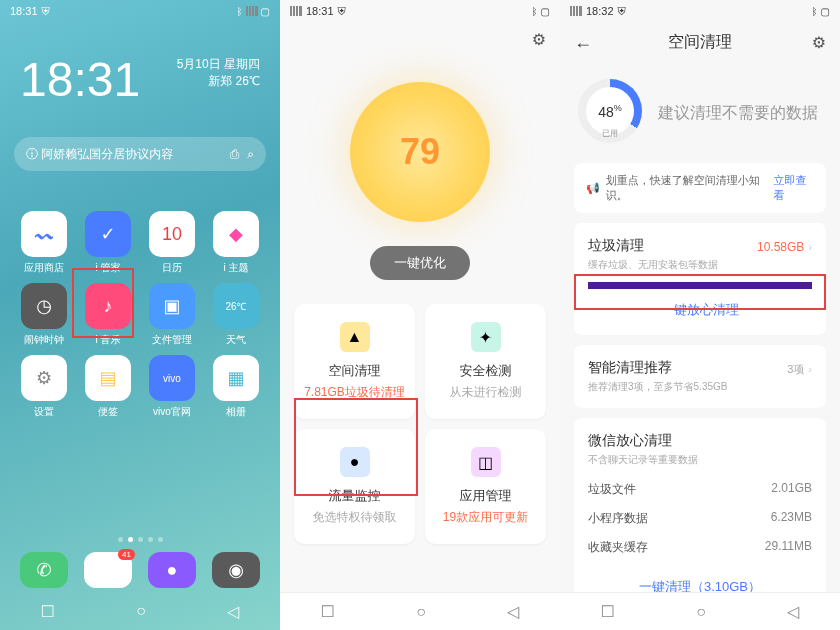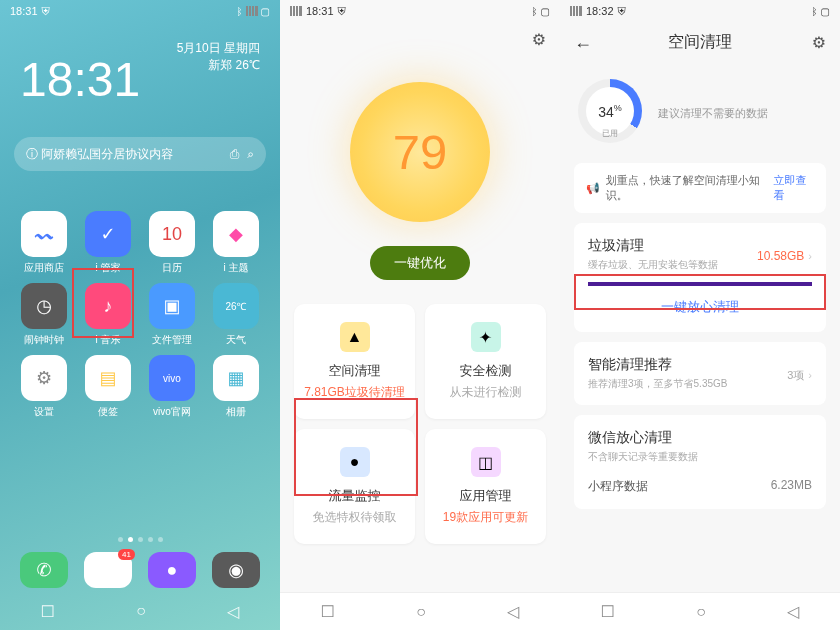--- a/index.html
+++ b/index.html
@@ -5,70 +5,70 @@
 *{margin:0;padding:0;box-sizing:border-box;font-family:-apple-system,sans-serif}
 body{width:840px;height:630px;display:flex;background:#f5f5f5}
 .screen{width:280px;height:630px;position:relative;overflow:hidden;background:#fff}
 .s1{background:linear-gradient(160deg,#6bc5d4 0%,#4ba8b8 40%,#88d4cc 100%)}
 .status-bar{height:22px;display:flex;justify-content:space-between;align-items:center;padding:0 10px;font-size:11px}
 .s1 .status-bar{color:#fff}
 .s2 .status-bar,.s3 .status-bar{color:#333}
 .status-left{display:flex;align-items:center;gap:4px}
 .status-right{display:flex;align-items:center;gap:3px;font-size:10px}
 .clock{font-size:48px;color:#fff;font-weight:300;padding:30px 0 0 20px}
-.date-block{position:absolute;right:20px;top:40px;color:#fff;text-align:right;font-size:12px}
+.date-block{position:absolute;right:20px;top:56px;color:#fff;text-align:right;font-size:12px}
 .search-pill{margin:30px 14px 0;height:34px;background:rgba(255,255,255,0.22);border-radius:17px;display:flex;align-items:center;padding:0 12px;color:#fff;font-size:12px}
 .search-pill .mic{margin-left:auto;margin-right:8px}
 .app-grid{display:grid;grid-template-columns:repeat(4,1fr);gap:8px 0;padding:40px 12px 0}
 .app{display:flex;flex-direction:column;align-items:center;gap:4px}
 .app-icon{width:46px;height:46px;border-radius:12px;display:flex;align-items:center;justify-content:center;font-size:18px;position:relative}
 .app-label{font-size:10px;color:#fff}
 .hl{border:2px solid #e24444;position:absolute}
 .dock{position:absolute;bottom:42px;left:0;right:0;display:flex;justify-content:space-around;padding:0 12px}
 .dock .app-icon{width:48px;height:36px}
 .nav-bar{position:absolute;bottom:0;left:0;right:0;height:38px;display:flex;justify-content:space-around;align-items:center}
 .s1 .nav-bar{color:rgba(255,255,255,0.9)}
 .s2 .nav-bar,.s3 .nav-bar{color:#888;border-top:1px solid #eee;background:#fff}
 .nav-btn{font-size:16px}
 .pager{position:absolute;bottom:88px;left:0;right:0;display:flex;justify-content:center;gap:5px}
 .dot{width:5px;height:5px;border-radius:50%;background:rgba(255,255,255,0.4)}
 .dot.active{background:#fff}
 .badge{position:absolute;top:-3px;right:-3px;background:#f44;color:#fff;font-size:8px;padding:1px 4px;border-radius:8px}
 .s2{background:#f8f8f8}
 .gear{position:absolute;right:14px;top:30px;font-size:16px;color:#555}
 .score-ring{width:140px;height:140px;border-radius:50%;background:radial-gradient(circle,#ffe89a 0%,#ffd65c 60%,#ffc94a 100%);margin:60px auto 0;display:flex;align-items:center;justify-content:center;box-shadow:0 0 40px rgba(255,200,80,0.4)}
-.score{font-size:49px;color:#ff9833;font-weight:400}
-.opt-btn{display:block;margin:24px auto 0;background:#4d7c0f;color:#fff;border:none;border-radius:18px;padding:8px 24px;font-size:13px}
+.score{font-size:36px;color:#ff9833;font-weight:700}
+.opt-btn{display:block;margin:24px auto 0;background:#737373;color:#fff;border:none;border-radius:18px;padding:8px 24px;font-size:13px}
 .tiles{display:grid;grid-template-columns:1fr 1fr;gap:10px;padding:24px 14px 0}
 .tile{background:#fff;border-radius:10px;padding:18px 8px;text-align:center;box-shadow:0 1px 3px rgba(0,0,0,0.05)}
 .tile-icon{width:30px;height:30px;margin:0 auto 10px;border-radius:6px;display:flex;align-items:center;justify-content:center;font-size:16px}
 .tile-title{font-size:13px;color:#333;margin-bottom:4px}
 .tile-sub{font-size:12px}
 .s3{background:#f7f7f7}
 .header3{display:flex;align-items:center;padding:10px 14px;position:relative}
 .back{font-size:18px;color:#333}
 .title3{position:absolute;left:50%;transform:translateX(-50%);font-size:16px;color:#333}
 .gear3{margin-left:auto;font-size:16px;color:#555}
 .storage{display:flex;align-items:center;padding:16px 18px;gap:16px}
 .ring34{width:64px;height:64px;border-radius:50%;background:conic-gradient(#4a7cff 0% 34%,#eee 34% 100%);display:flex;align-items:center;justify-content:center;position:relative}
 .ring34::before{content:"";position:absolute;width:48px;height:48px;background:#fff;border-radius:50%}
 .ring34-txt{position:relative;font-size:14px;color:#333}
 .ring34-txt sup{font-size:9px}
 .ring34-sub{position:absolute;bottom:4px;font-size:8px;color:#999;z-index:1}
 .storage-info h3{font-size:17px;color:#333;font-weight:500}
-.storage-info p{font-size:11px;color:#999;margin-top:5px}
+.storage-info p{font-size:16px;color:#999;margin-top:5px}
 .tip-bar{margin:4px 14px;background:#fff;border-radius:8px;padding:10px 12px;font-size:11px;color:#666;display:flex;align-items:center;gap:6px}
 .tip-bar .link{color:#4a7cff;margin-left:auto}
 .card{margin:10px 14px 0;background:#fff;border-radius:8px;padding:14px}
-.card-row{display:flex;justify-content:space-between;align-items:center}
+.card-row{display:flex;justify-content:space-between;}
 .card-title{font-size:14px;color:#333}
 .card-sub{font-size:10px;color:#aaa;margin-top:3px}
 .card-val{font-size:12px;color:#ff6b4a}
 .chev{color:#ccc;margin-left:4px;font-size:11px}
-.clean-btn{text-align:center;color:#4a7cff;font-size:13px;padding:12px 0 2px;margin-top:10px;border-top:4px solid #4c1d95}
+.clean-btn{text-align:center;color:#4a7cff;font-size:13px;padding:12px 0 2px;margin-top:10px;border-top:7px solid #4c1d95}
 .list-row{display:flex;justify-content:space-between;font-size:12px;color:#555;padding:6px 0}
 .list-row .v{color:#888}
 .sig{display:inline-block;width:12px;height:10px;background:linear-gradient(to right,#888 2px,transparent 2px 3px,#888 3px 5px,transparent 5px 6px,#888 6px 8px,transparent 8px 9px,#888 9px)}
 </style>
 </head>
 <body>
 
 <div class="screen s1">
   <div class="status-bar">
     <div class="status-left">
@@ -230,21 +230,21 @@
         <span>▢</span>
       </div>
   </div>
   <div class="header3">
     <span class="back">←</span>
     <span class="title3">空间清理</span>
     <span class="gear3">⚙</span>
   </div>
   <div class="storage">
     <div class="ring34">
-      <span class="ring34-txt"><span>34</span><sup>%</sup></span>
+      <span class="ring34-txt"><span>48</span><sup>%</sup></span>
       <span class="ring34-sub">已用</span>
     </div>
     <div class="storage-info">
       <p>建议清理不需要的数据</p>
     </div>
   </div>
   <div class="tip-bar">
     <span>📢</span>
     <span>划重点，快速了解空间清理小知识。</span>
     <span class="link">立即查看</span>
@@ -267,23 +267,32 @@
         <div class="card-sub">推荐清理3项，至多节省5.35GB</div>
       </div>
       <div><span style="font-size:11px;color:#aaa">3项</span><span class="chev">›</span></div>
     </div>
   </div>
   <div class="card" style="padding-bottom:8px">
     <div class="card-title">微信放心清理</div>
     <div class="card-sub" style="margin-bottom:8px">不含聊天记录等重要数据</div>
     <div>
         <div class="list-row">
+          <span>垃圾文件</span>
+          <span class="v">2.01GB</span>
+        </div>
+        <div class="list-row">
           <span>小程序数据</span>
           <span class="v">6.23MB</span>
         </div>
-      </div>
+        <div class="list-row">
+          <span>收藏夹缓存</span>
+          <span class="v">29.11MB</span>
+        </div>
+      </div>
+    <div class="clean-btn" style="border:none;padding-top:6px">一键清理（3.10GB）</div>
   </div>
   <div class="nav-bar">
     <span class="nav-btn">☐</span>
     <span class="nav-btn">○</span>
     <span class="nav-btn">◁</span>
   </div>
 </div>
 
 </body></html>

